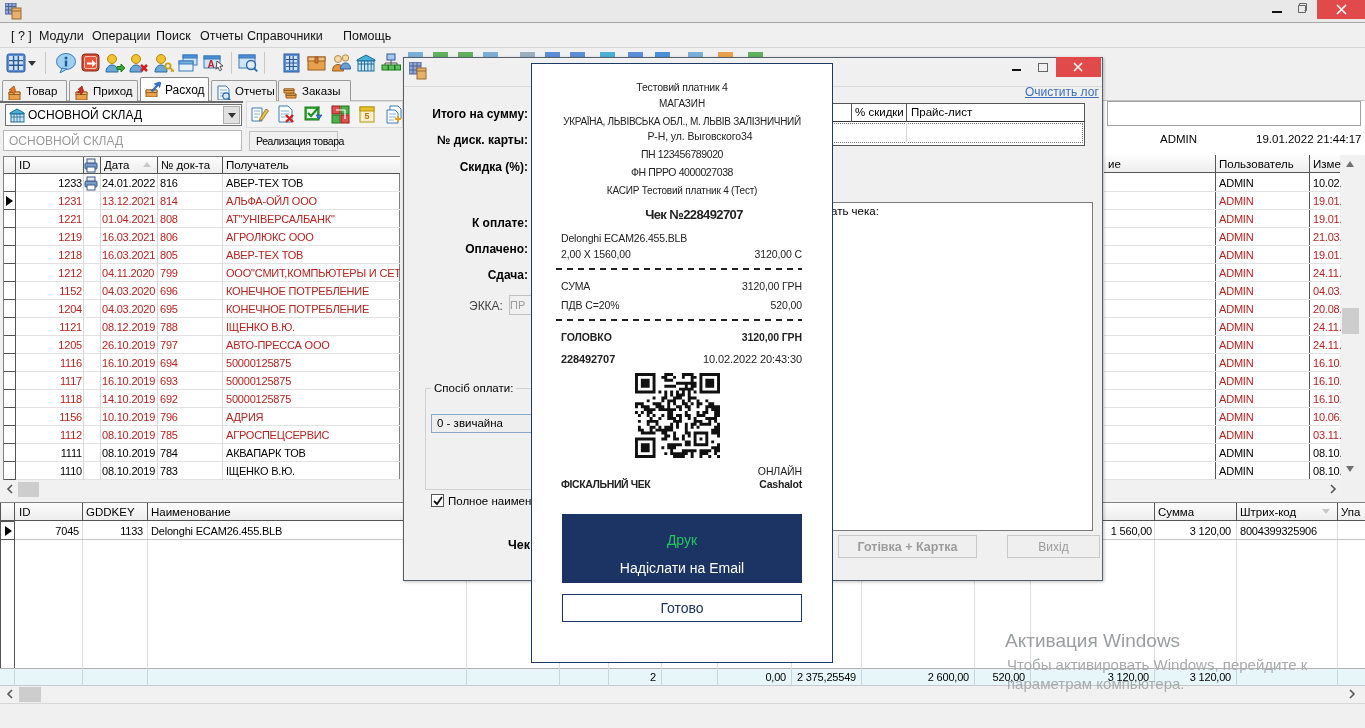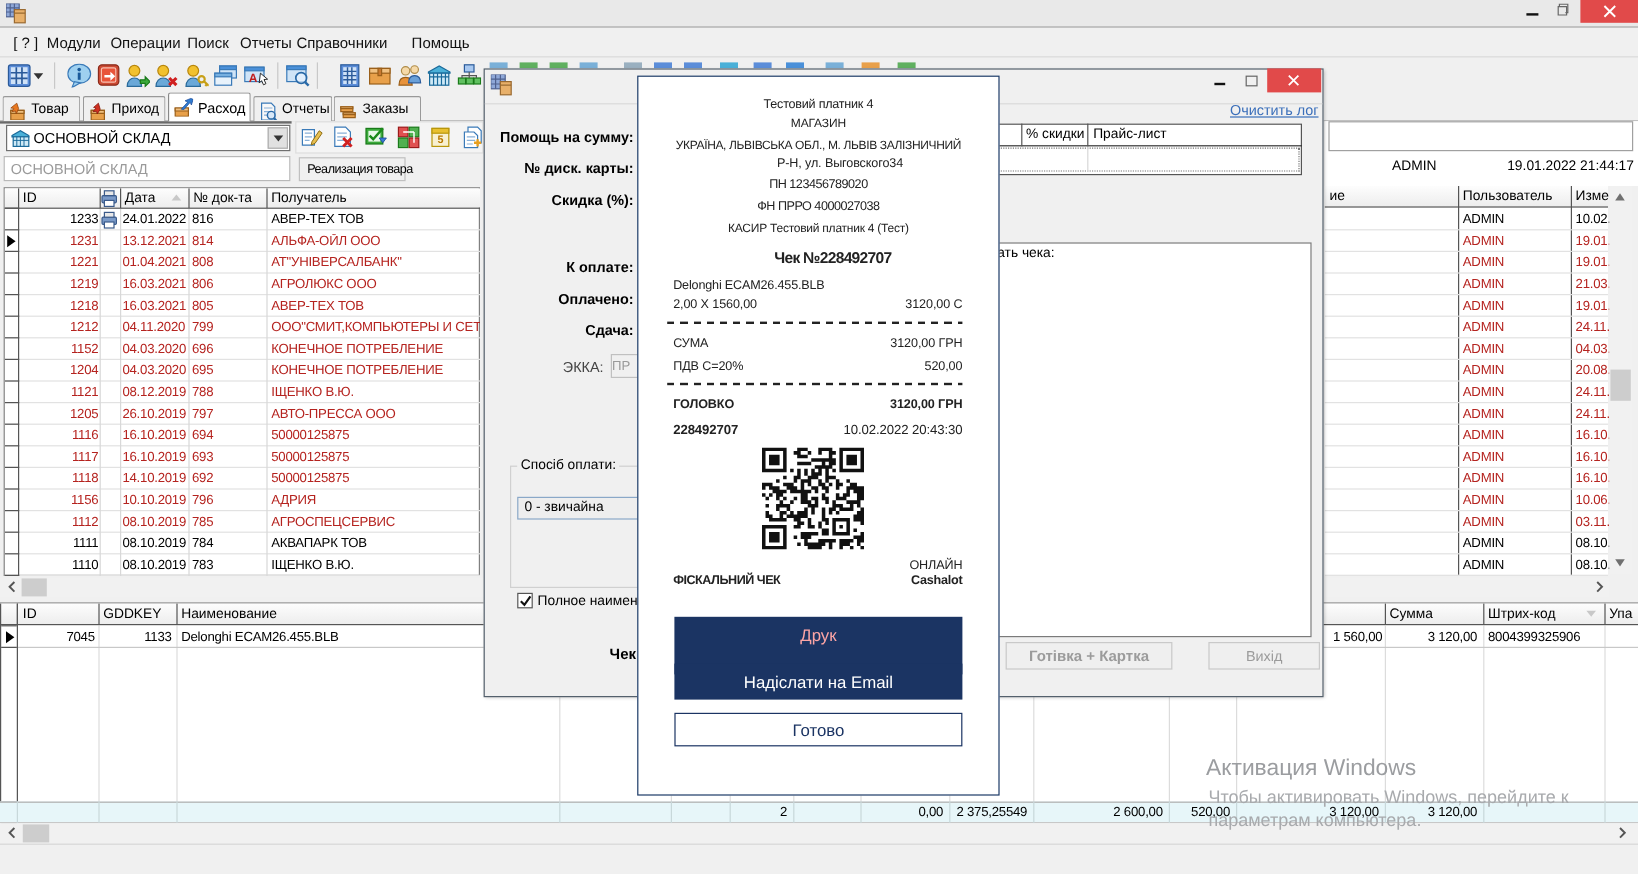--- a/index.html
+++ b/index.html
@@ -517,21 +517,21 @@
     <path d="M8 9h9" stroke="#9a6a30"></path>
   </svg>
 <div class="ab" style="left:1012px;top:69px;width:9px;height:2px;background:#111;z-index:11;"></div>
 <div class="ab" style="left:1038px;top:63px;width:10px;height:9px;border:1px solid #666;z-index:11;"></div>
 <div class="ab" style="left:1056px;top:57px;width:45px;height:20px;background:#e14a4a;z-index:11;"></div>
 <svg class="ab" style="left:1073px;top:62px;z-index:12" width="10" height="10" viewBox="0 0 10 10">
     <path d="M1 1l8 8M9 1l-8 8" stroke="#fff" stroke-width="1.5"></path>
   </svg>
 <div class="ab" style="left:404px;top:86px;width:698px;height:1px;background:#dadada;z-index:10;"></div>
 <div class="ab" style="left:1025px;top:85px;font-size:12px;color:#3b6fba;text-decoration:underline;z-index:11;">Очистить лог</div>
-<div class="ab" style="left:328px;top:107px;width:200px;text-align:right;font-size:12px;font-weight:bold;color:#000;z-index:11;">Помощь на сумму:</div>
+<div class="ab" style="left:328px;top:107px;width:200px;text-align:right;font-size:12px;font-weight:bold;color:#000;z-index:11;">Итого на сумму:</div>
 <div class="ab" style="left:328px;top:133px;width:200px;text-align:right;font-size:12px;font-weight:bold;color:#000;z-index:11;">№ диск. карты:</div>
 <div class="ab" style="left:328px;top:160px;width:200px;text-align:right;font-size:12px;font-weight:bold;color:#000;z-index:11;">Скидка (%):</div>
 <div class="ab" style="left:328px;top:216px;width:200px;text-align:right;font-size:12px;font-weight:bold;color:#000;z-index:11;">К оплате:</div>
 <div class="ab" style="left:328px;top:242px;width:200px;text-align:right;font-size:12px;font-weight:bold;color:#000;z-index:11;">Оплачено:</div>
 <div class="ab" style="left:328px;top:268px;width:200px;text-align:right;font-size:12px;font-weight:bold;color:#000;z-index:11;">Сдача:</div>
 <div class="ab" style="left:469px;top:299px;font-size:12px;color:#444;z-index:11;">ЭККА:</div>
 <div class="ab" style="left:509px;top:295px;width:24px;height:20px;background:#f0f0f0;border:1px solid #c0c0c0;z-index:11;font-size:11px;color:#9a9a9a;padding:3px 0 0 0;">ПР</div>
 <div class="ab" style="left:425px;top:388px;width:108px;height:102px;border:1px solid #d0d0d0;z-index:11;"></div>
 <div class="ab" style="left:431px;top:382px;background:#f0f0f0;padding:0 3px;font-size:11.5px;color:#000;z-index:12;">Спосіб оплати:</div>
 <div class="ab" style="left:431px;top:414px;width:102px;height:19px;background:#eee;border:1px solid #8aa8c8;z-index:12;"></div>
@@ -575,14 +575,14 @@
 <div class="ab" style="left:561px;top:331px;font-size:10.5px;letter-spacing:-0.1px;font-weight:bold;color:#222;z-index:21;white-space:nowrap;">ГОЛОВКО</div>
 <div class="ab" style="left:602px;top:331px;width:200px;text-align:right;font-size:10.5px;letter-spacing:-0.1px;font-weight:bold;color:#222;z-index:21;white-space:nowrap;">3120,00 ГРН</div>
 <div class="ab" style="left:561px;top:353px;font-size:11px;letter-spacing:-0.1px;font-weight:bold;color:#222;z-index:21;white-space:nowrap;">228492707</div>
 <div class="ab" style="left:602px;top:353px;width:200px;text-align:right;font-size:11px;letter-spacing:-0.1px;font-weight:normal;color:#222;z-index:21;white-space:nowrap;">10.02.2022 20:43:30</div>
 <svg class="ab" style="left:635px;top:373px;z-index:21" width="85" height="85" viewBox="0 0 84.1 84.1">
     <path d="M0.0 0.0h20.3v2.9h-20.3zM29.0 0.0h8.7v2.9h-8.7zM46.4 0.0h11.6v2.9h-11.6zM63.8 0.0h20.3v2.9h-20.3zM0.0 2.9h2.9v2.9h-2.9zM17.4 2.9h2.9v2.9h-2.9zM26.1 2.9h5.8v2.9h-5.8zM37.7 2.9h2.9v2.9h-2.9zM46.4 2.9h2.9v2.9h-2.9zM55.1 2.9h5.8v2.9h-5.8zM63.8 2.9h2.9v2.9h-2.9zM81.2 2.9h2.9v2.9h-2.9zM0.0 5.8h2.9v2.9h-2.9zM5.8 5.8h8.7v2.9h-8.7zM17.4 5.8h2.9v2.9h-2.9zM29.0 5.8h8.7v2.9h-8.7zM55.1 5.8h2.9v2.9h-2.9zM63.8 5.8h2.9v2.9h-2.9zM69.6 5.8h8.7v2.9h-8.7zM81.2 5.8h2.9v2.9h-2.9zM0.0 8.7h2.9v2.9h-2.9zM5.8 8.7h8.7v2.9h-8.7zM17.4 8.7h2.9v2.9h-2.9zM40.6 8.7h20.3v2.9h-20.3zM63.8 8.7h2.9v2.9h-2.9zM69.6 8.7h8.7v2.9h-8.7zM81.2 8.7h2.9v2.9h-2.9zM0.0 11.6h2.9v2.9h-2.9zM5.8 11.6h8.7v2.9h-8.7zM17.4 11.6h2.9v2.9h-2.9zM29.0 11.6h11.6v2.9h-11.6zM49.3 11.6h2.9v2.9h-2.9zM55.1 11.6h5.8v2.9h-5.8zM63.8 11.6h2.9v2.9h-2.9zM69.6 11.6h8.7v2.9h-8.7zM81.2 11.6h2.9v2.9h-2.9zM0.0 14.5h2.9v2.9h-2.9zM17.4 14.5h2.9v2.9h-2.9zM43.5 14.5h14.5v2.9h-14.5zM63.8 14.5h2.9v2.9h-2.9zM81.2 14.5h2.9v2.9h-2.9zM0.0 17.4h20.3v2.9h-20.3zM23.2 17.4h2.9v2.9h-2.9zM29.0 17.4h2.9v2.9h-2.9zM34.8 17.4h2.9v2.9h-2.9zM40.6 17.4h2.9v2.9h-2.9zM46.4 17.4h2.9v2.9h-2.9zM52.2 17.4h2.9v2.9h-2.9zM58.0 17.4h2.9v2.9h-2.9zM63.8 17.4h20.3v2.9h-20.3zM29.0 20.3h2.9v2.9h-2.9zM34.8 20.3h2.9v2.9h-2.9zM40.6 20.3h8.7v2.9h-8.7zM52.2 20.3h2.9v2.9h-2.9zM17.4 23.2h2.9v2.9h-2.9zM26.1 23.2h5.8v2.9h-5.8zM37.7 23.2h8.7v2.9h-8.7zM52.2 23.2h8.7v2.9h-8.7zM11.6 26.1h2.9v2.9h-2.9zM26.1 26.1h2.9v2.9h-2.9zM31.9 26.1h8.7v2.9h-8.7zM46.4 26.1h2.9v2.9h-2.9zM52.2 26.1h2.9v2.9h-2.9zM60.9 26.1h2.9v2.9h-2.9zM69.6 26.1h2.9v2.9h-2.9zM0.0 29.0h8.7v2.9h-8.7zM17.4 29.0h8.7v2.9h-8.7zM31.9 29.0h2.9v2.9h-2.9zM37.7 29.0h2.9v2.9h-2.9zM46.4 29.0h5.8v2.9h-5.8zM55.1 29.0h2.9v2.9h-2.9zM60.9 29.0h5.8v2.9h-5.8zM72.5 29.0h5.8v2.9h-5.8zM0.0 31.9h2.9v2.9h-2.9zM5.8 31.9h8.7v2.9h-8.7zM20.3 31.9h8.7v2.9h-8.7zM31.9 31.9h2.9v2.9h-2.9zM40.6 31.9h5.8v2.9h-5.8zM49.3 31.9h5.8v2.9h-5.8zM60.9 31.9h2.9v2.9h-2.9zM69.6 31.9h14.5v2.9h-14.5zM8.7 34.8h11.6v2.9h-11.6zM23.2 34.8h17.4v2.9h-17.4zM43.5 34.8h2.9v2.9h-2.9zM52.2 34.8h2.9v2.9h-2.9zM69.6 34.8h2.9v2.9h-2.9zM75.4 34.8h8.7v2.9h-8.7zM0.0 37.7h2.9v2.9h-2.9zM5.8 37.7h2.9v2.9h-2.9zM11.6 37.7h5.8v2.9h-5.8zM31.9 37.7h5.8v2.9h-5.8zM49.3 37.7h2.9v2.9h-2.9zM60.9 37.7h2.9v2.9h-2.9zM66.7 37.7h5.8v2.9h-5.8zM78.3 37.7h5.8v2.9h-5.8zM2.9 40.6h2.9v2.9h-2.9zM11.6 40.6h2.9v2.9h-2.9zM17.4 40.6h2.9v2.9h-2.9zM26.1 40.6h2.9v2.9h-2.9zM31.9 40.6h5.8v2.9h-5.8zM40.6 40.6h5.8v2.9h-5.8zM49.3 40.6h5.8v2.9h-5.8zM60.9 40.6h8.7v2.9h-8.7zM78.3 40.6h5.8v2.9h-5.8zM14.5 43.5h2.9v2.9h-2.9zM23.2 43.5h2.9v2.9h-2.9zM31.9 43.5h8.7v2.9h-8.7zM43.5 43.5h2.9v2.9h-2.9zM52.2 43.5h2.9v2.9h-2.9zM58.0 43.5h2.9v2.9h-2.9zM69.6 43.5h11.6v2.9h-11.6zM2.9 46.4h2.9v2.9h-2.9zM11.6 46.4h11.6v2.9h-11.6zM37.7 46.4h8.7v2.9h-8.7zM58.0 46.4h8.7v2.9h-8.7zM72.5 46.4h2.9v2.9h-2.9zM78.3 46.4h2.9v2.9h-2.9zM11.6 49.3h2.9v2.9h-2.9zM20.3 49.3h2.9v2.9h-2.9zM34.8 49.3h2.9v2.9h-2.9zM40.6 49.3h2.9v2.9h-2.9zM49.3 49.3h2.9v2.9h-2.9zM55.1 49.3h5.8v2.9h-5.8zM63.8 49.3h11.6v2.9h-11.6zM81.2 49.3h2.9v2.9h-2.9zM2.9 52.2h2.9v2.9h-2.9zM14.5 52.2h5.8v2.9h-5.8zM23.2 52.2h2.9v2.9h-2.9zM29.0 52.2h8.7v2.9h-8.7zM40.6 52.2h2.9v2.9h-2.9zM49.3 52.2h2.9v2.9h-2.9zM55.1 52.2h2.9v2.9h-2.9zM60.9 52.2h2.9v2.9h-2.9zM78.3 52.2h5.8v2.9h-5.8zM2.9 55.1h5.8v2.9h-5.8zM14.5 55.1h2.9v2.9h-2.9zM20.3 55.1h17.4v2.9h-17.4zM49.3 55.1h2.9v2.9h-2.9zM75.4 55.1h8.7v2.9h-8.7zM5.8 58.0h14.5v2.9h-14.5zM26.1 58.0h5.8v2.9h-5.8zM37.7 58.0h2.9v2.9h-2.9zM49.3 58.0h5.8v2.9h-5.8zM58.0 58.0h14.5v2.9h-14.5zM75.4 58.0h8.7v2.9h-8.7zM29.0 60.9h5.8v2.9h-5.8zM37.7 60.9h2.9v2.9h-2.9zM46.4 60.9h2.9v2.9h-2.9zM52.2 60.9h2.9v2.9h-2.9zM58.0 60.9h2.9v2.9h-2.9zM69.6 60.9h2.9v2.9h-2.9zM81.2 60.9h2.9v2.9h-2.9zM0.0 63.8h20.3v2.9h-20.3zM26.1 63.8h5.8v2.9h-5.8zM37.7 63.8h5.8v2.9h-5.8zM46.4 63.8h2.9v2.9h-2.9zM58.0 63.8h2.9v2.9h-2.9zM63.8 63.8h2.9v2.9h-2.9zM69.6 63.8h2.9v2.9h-2.9zM0.0 66.7h2.9v2.9h-2.9zM17.4 66.7h2.9v2.9h-2.9zM49.3 66.7h5.8v2.9h-5.8zM58.0 66.7h2.9v2.9h-2.9zM69.6 66.7h2.9v2.9h-2.9zM75.4 66.7h2.9v2.9h-2.9zM0.0 69.6h2.9v2.9h-2.9zM5.8 69.6h8.7v2.9h-8.7zM17.4 69.6h2.9v2.9h-2.9zM31.9 69.6h14.5v2.9h-14.5zM49.3 69.6h5.8v2.9h-5.8zM58.0 69.6h14.5v2.9h-14.5zM81.2 69.6h2.9v2.9h-2.9zM0.0 72.5h2.9v2.9h-2.9zM5.8 72.5h8.7v2.9h-8.7zM17.4 72.5h2.9v2.9h-2.9zM26.1 72.5h2.9v2.9h-2.9zM31.9 72.5h8.7v2.9h-8.7zM75.4 72.5h8.7v2.9h-8.7zM0.0 75.4h2.9v2.9h-2.9zM5.8 75.4h8.7v2.9h-8.7zM17.4 75.4h2.9v2.9h-2.9zM34.8 75.4h2.9v2.9h-2.9zM46.4 75.4h14.5v2.9h-14.5zM63.8 75.4h11.6v2.9h-11.6zM78.3 75.4h5.8v2.9h-5.8zM0.0 78.3h2.9v2.9h-2.9zM17.4 78.3h2.9v2.9h-2.9zM29.0 78.3h2.9v2.9h-2.9zM34.8 78.3h17.4v2.9h-17.4zM55.1 78.3h2.9v2.9h-2.9zM63.8 78.3h8.7v2.9h-8.7zM78.3 78.3h2.9v2.9h-2.9zM0.0 81.2h20.3v2.9h-20.3zM37.7 81.2h11.6v2.9h-11.6zM55.1 81.2h2.9v2.9h-2.9zM63.8 81.2h2.9v2.9h-2.9zM72.5 81.2h2.9v2.9h-2.9zM81.2 81.2h2.9v2.9h-2.9z" fill="#111"></path>
   </svg>
 <div class="ab" style="left:602px;top:465px;width:200px;text-align:right;font-size:10.5px;letter-spacing:-0.1px;color:#222;z-index:21;">ОНЛАЙН</div>
 <div class="ab" style="left:602px;top:478px;width:200px;text-align:right;font-size:10.5px;letter-spacing:-0.2px;font-weight:bold;color:#222;z-index:21;">Cashalot</div>
 <div class="ab" style="left:561px;top:478px;font-size:10.5px;letter-spacing:-0.4px;font-weight:bold;color:#222;z-index:21;">ФІСКАЛЬНИЙ ЧЕК</div>
-<div class="ab" style="left:562px;top:514px;width:240px;height:48px;background:#1b3463;z-index:21;text-align:center;color:#fca5a5;font-size:14px;padding-top:7px;">Друк</div>
+<div class="ab" style="left:562px;top:514px;width:240px;height:48px;background:#1b3463;z-index:21;text-align:center;color:#22c55e;font-size:14px;padding-top:18px;">Друк</div>
 <div class="ab" style="left:562px;top:553px;width:240px;height:30px;background:#1b3463;z-index:21;text-align:center;color:#fff;font-size:14px;padding-top:7px;">Надіслати на Email</div>
 <div class="ab" style="left:562px;top:594px;width:240px;height:28px;background:#fff;border:1.5px solid #1b3463;z-index:21;text-align:center;color:#1b3463;font-size:14px;padding-top:5px;">Готово</div>
 </body></html>

